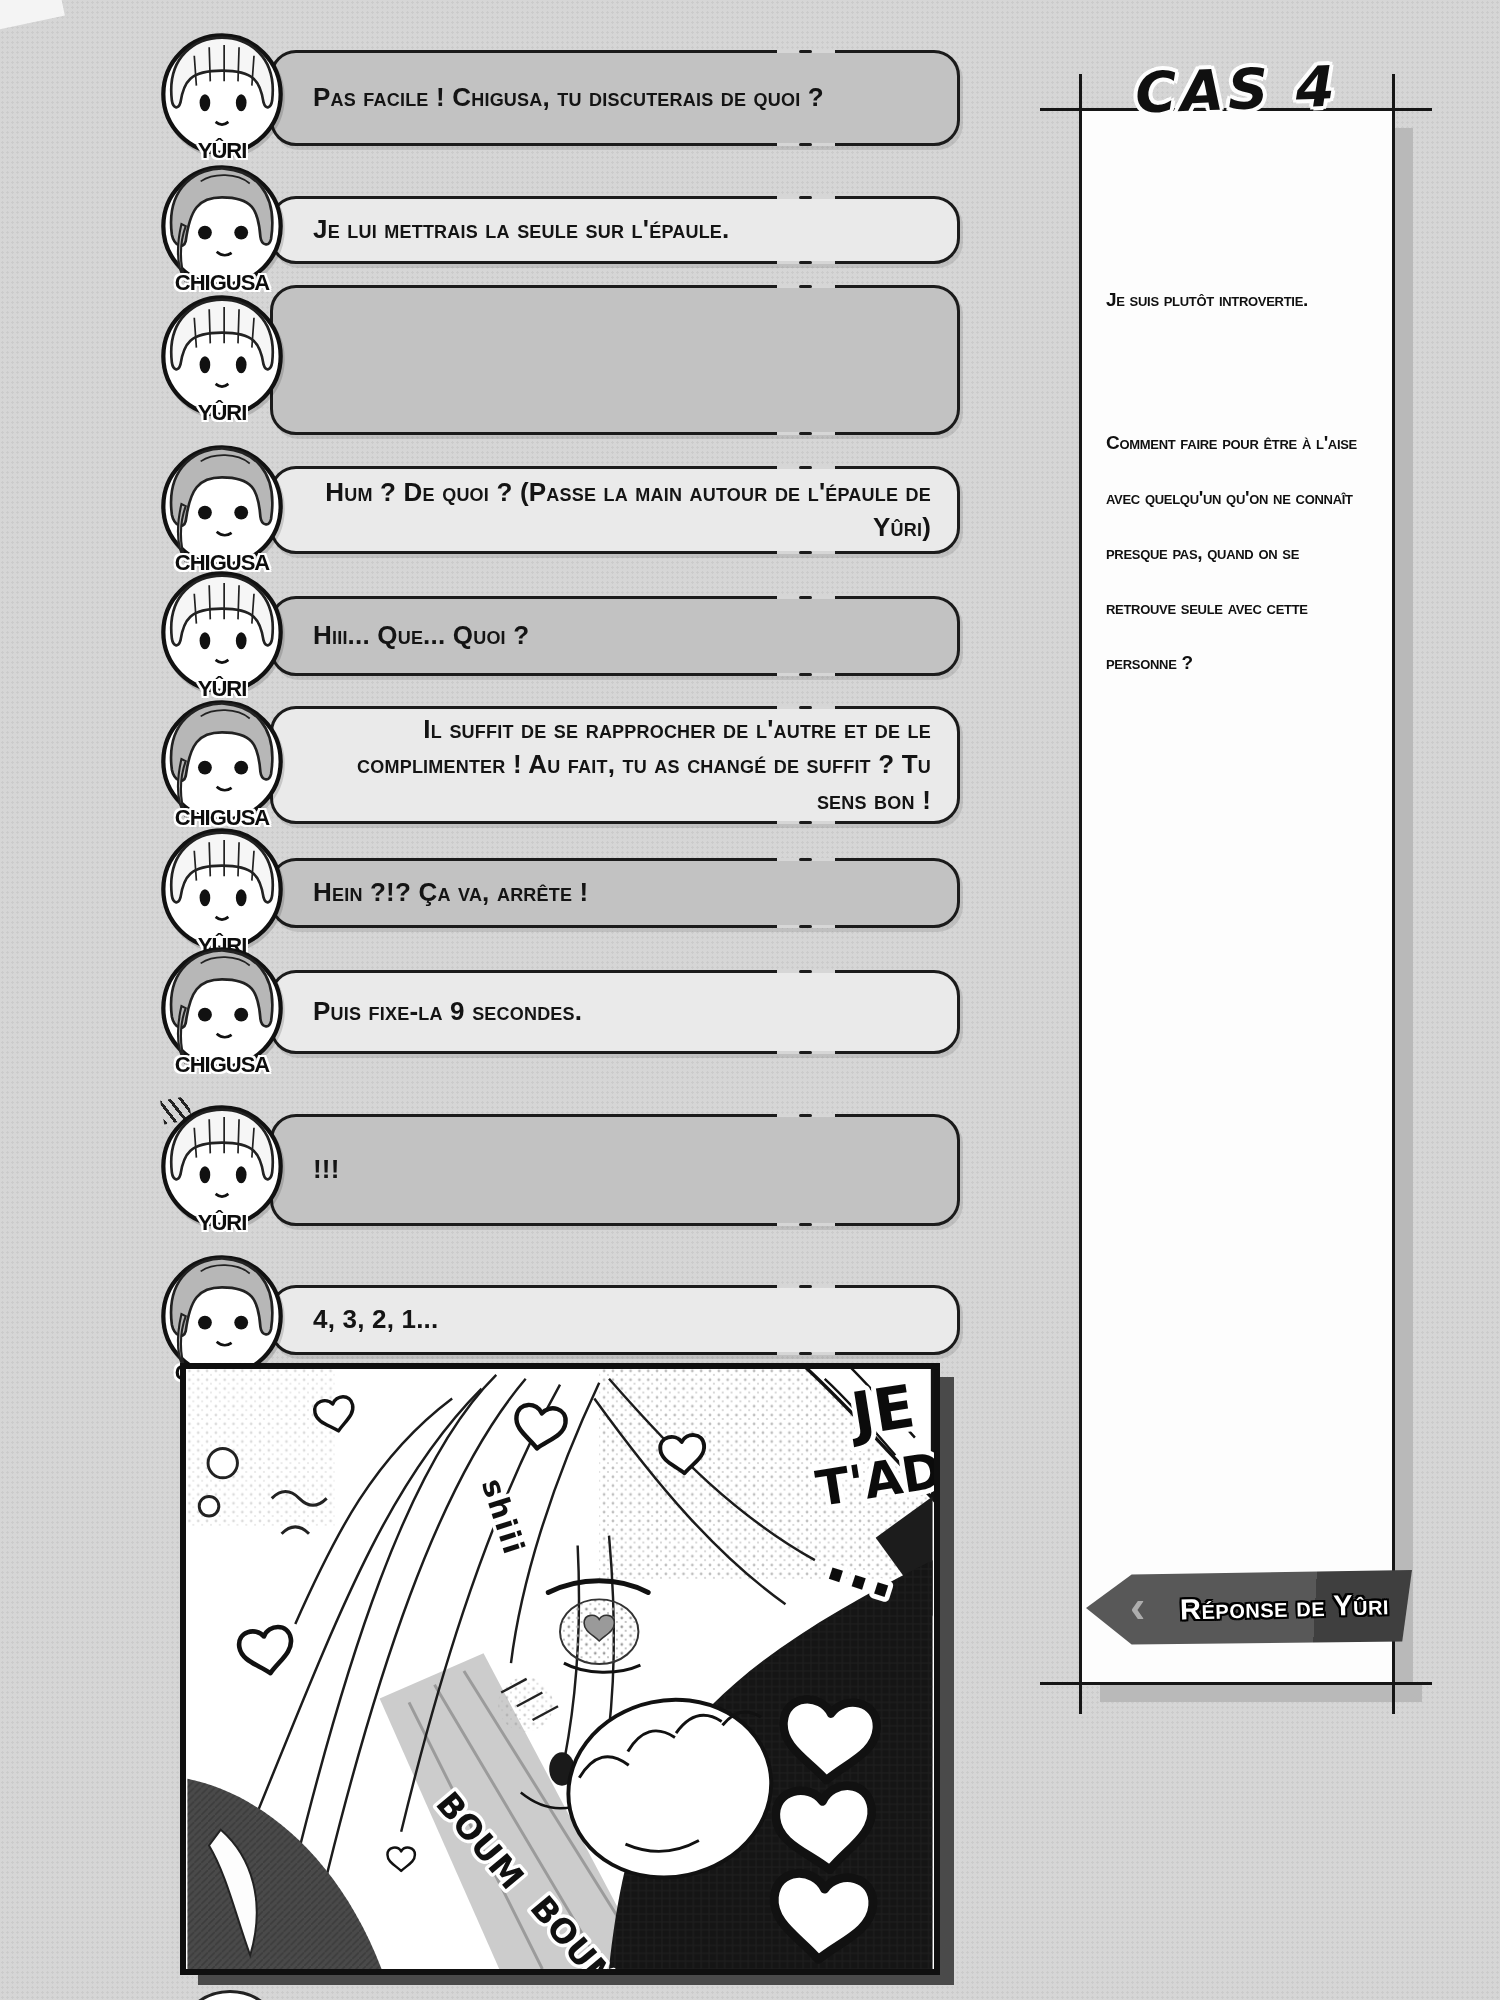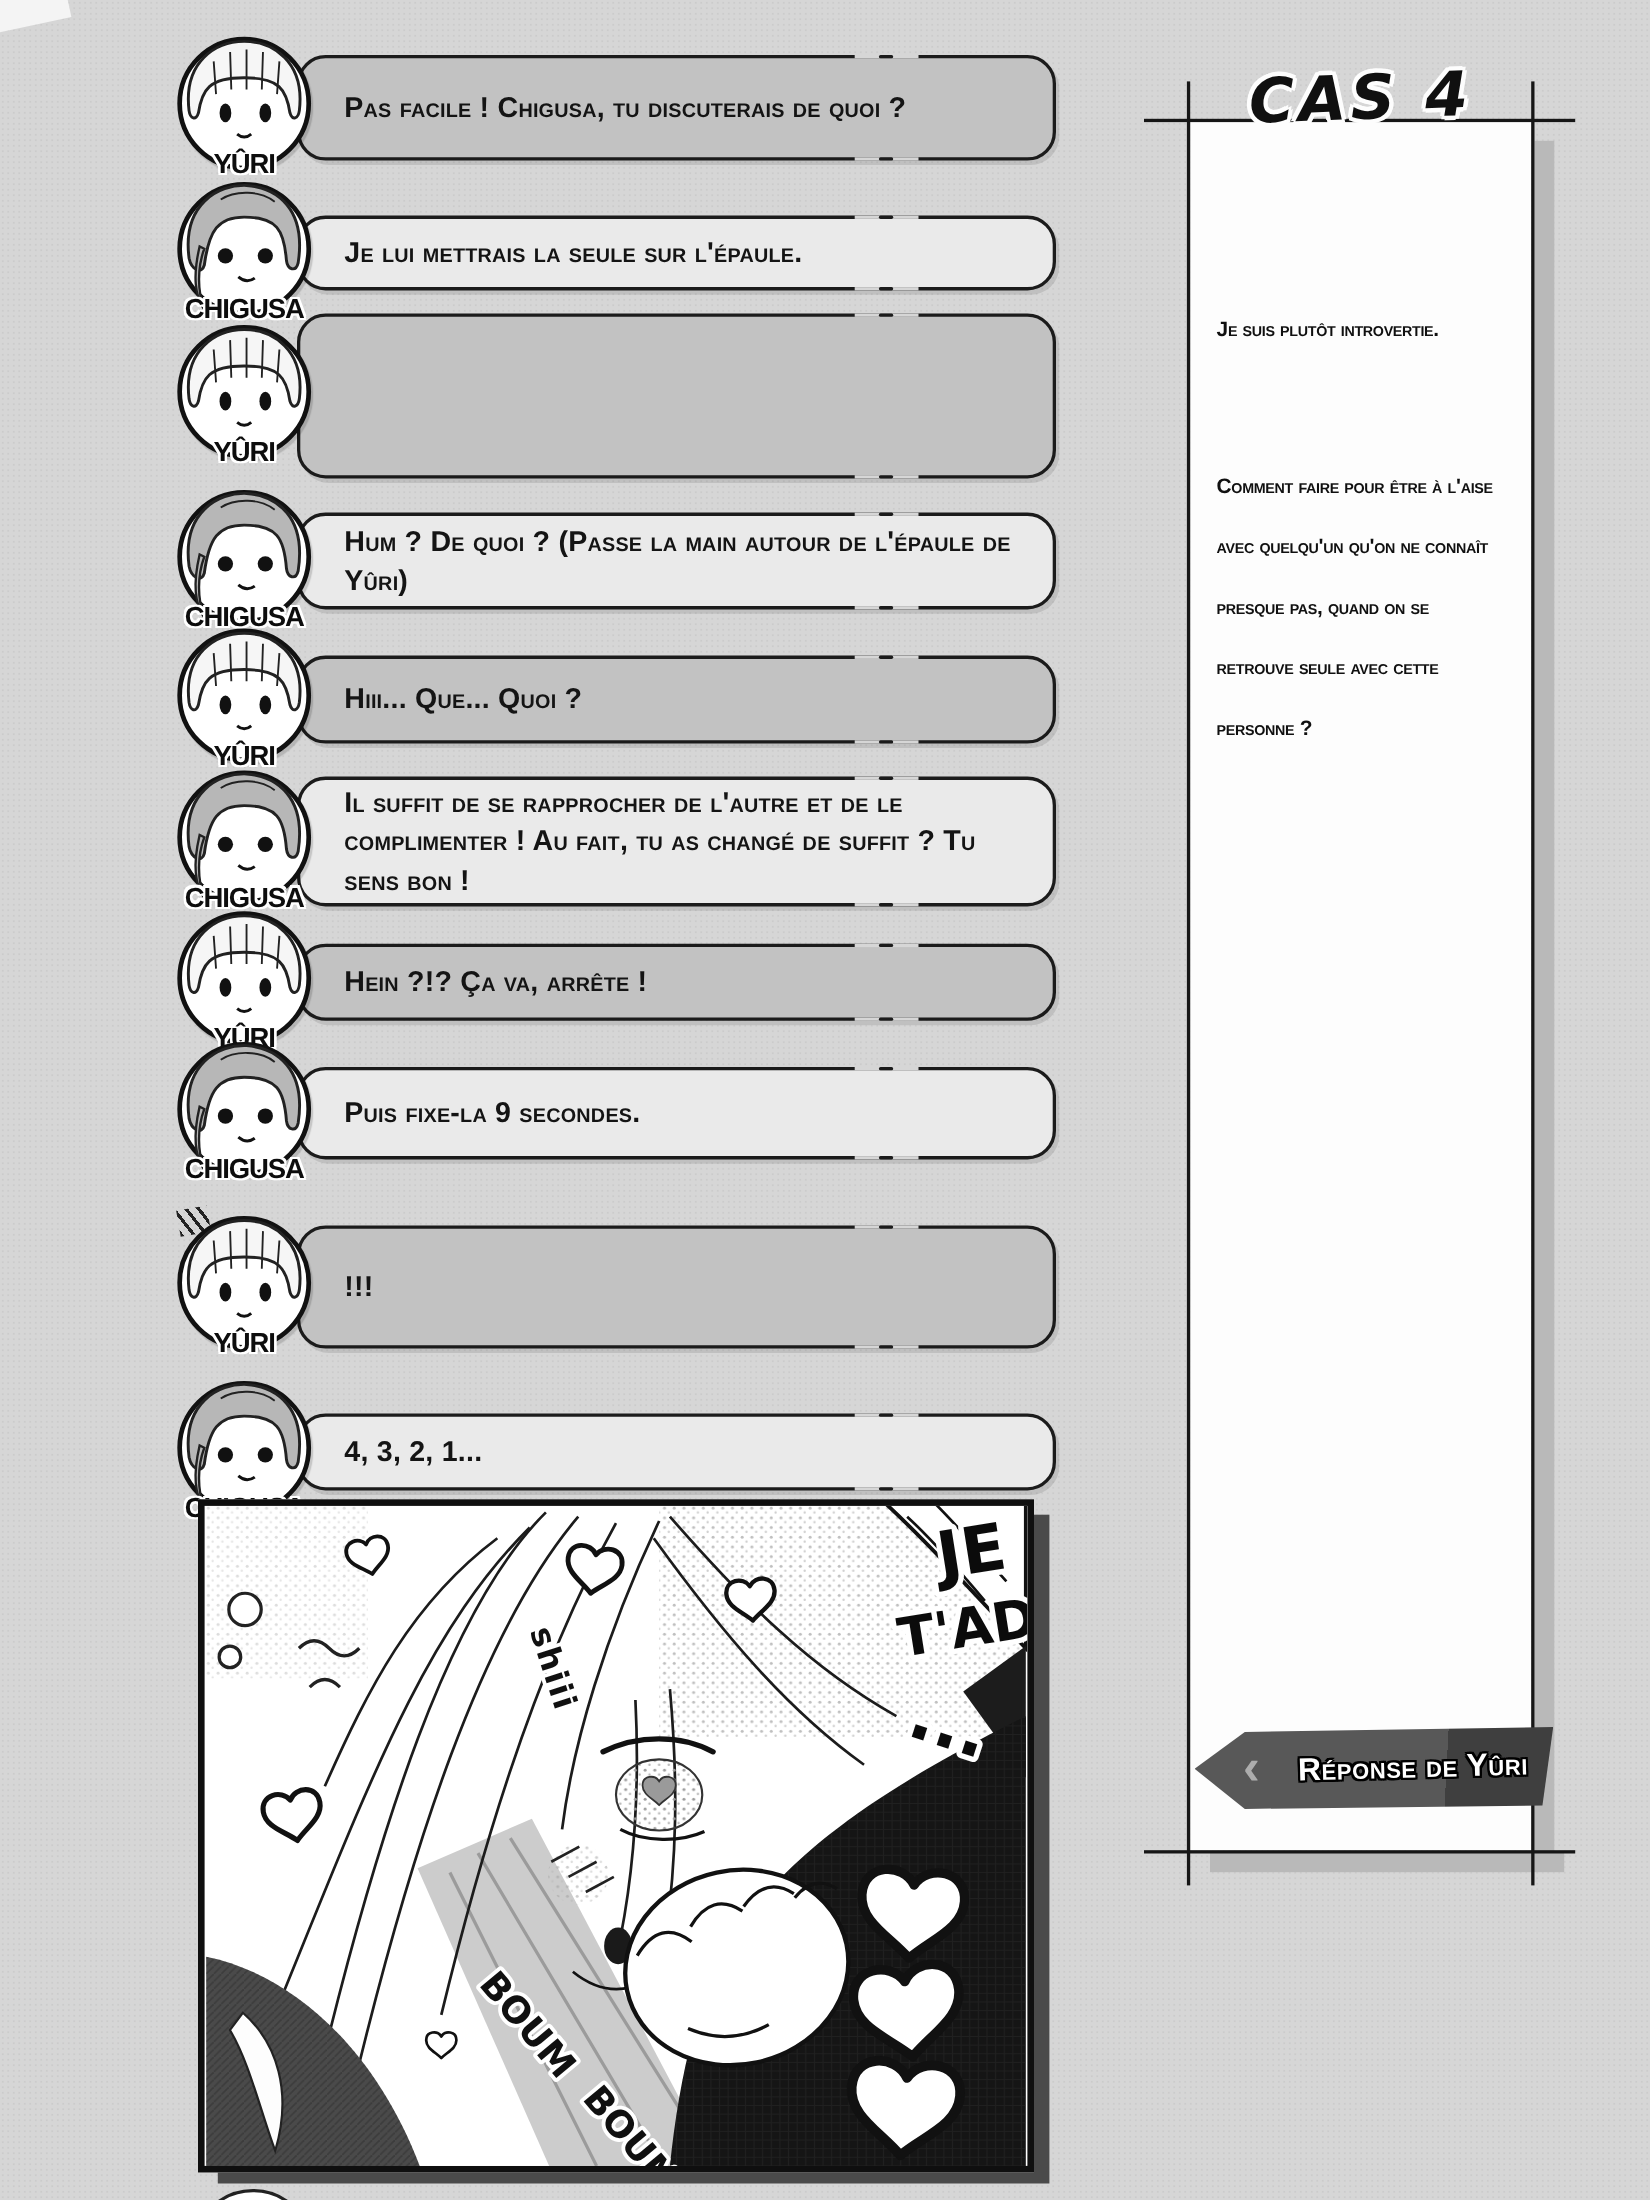--- a/index.html
+++ b/index.html
@@ -27,35 +27,36 @@
   .m9{top:1285px;height:70px}
   .yuri{--bb:#c2c2c2}
   .chigusa{--bb:#eaeaea}
   .bubble{
     position:absolute;left:112px;right:0;top:0;bottom:0;
     background:var(--bb);
     border:3px solid #1b1b1b;border-radius:26px;
     display:flex;align-items:center;
     padding:2px 26px 2px 40px;
     box-shadow:3px 4px 0 rgba(0,0,0,.10);
+    text-align:right;
   }
   .msg-text{
     font-size:26px;line-height:1.35;font-weight:700;color:#141414;
     font-variant:small-caps;letter-spacing:.2px;
   }
   
   .break{position:absolute;right:122px;width:58px;height:3px;background:#d6d6d6}
   .break-t{top:-3px}
   .break-b{bottom:-3px}
   .break::after{content:"";position:absolute;left:22px;top:0;width:13px;height:3px;background:#1b1b1b;border-radius:2px}
   .avatar{position:absolute;left:0;top:50%;width:128px;height:128px;transform:translateY(-53%);z-index:3}
   .avatar svg{position:absolute;inset:0;width:128px;height:128px;filter:drop-shadow(2px 3px 0 rgba(0,0,0,.15))}
   .avatar-label{
     position:absolute;left:-14px;right:-14px;bottom:-6px;text-align:center;
-    font-size:25px;font-weight:900;letter-spacing:-1px;color:#0d0d0d;text-transform:uppercase;
+    font-size:22px;font-weight:900;letter-spacing:-1px;color:#0d0d0d;text-transform:uppercase;
     text-shadow:-2px 0 0 #fff,2px 0 0 #fff,0 -2px 0 #fff,0 2px 0 #fff,-2px -2px 0 #fff,2px 2px 0 #fff,-2px 2px 0 #fff,2px -2px 0 #fff;
   }
   .stress{display:none}
   .m8 .stress{
     display:block;position:absolute;top:-4px;left:4px;width:28px;height:24px;
     background:repeating-linear-gradient(62deg,#222 0 3px,transparent 3px 9px);
     transform:rotate(-10deg);
   }
 
   

